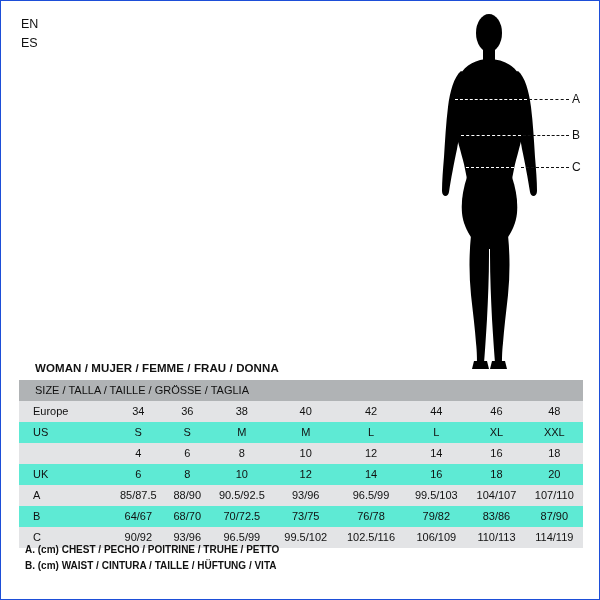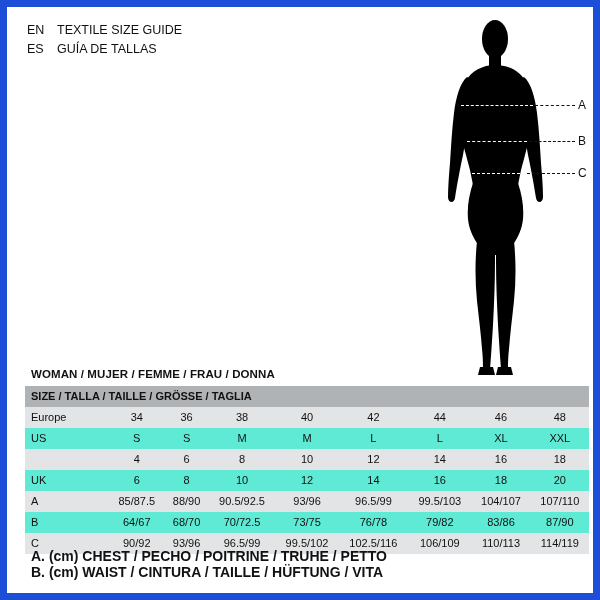--- a/index.html
+++ b/index.html
@@ -12,21 +12,21 @@
     background: #ffffff;
     font-family: "Liberation Sans", sans-serif;
     color: #000000;
     overflow: hidden;
   }
   .page {
     position: relative;
     width: 600px;
     height: 600px;
     box-sizing: border-box;
-    border: 7px solid #1d4ed8;
+    border: 1px solid #1d4ed8;
   }
 
   
   .lang-block {
     position: absolute;
     top: 14px;
     left: 20px;
     width: 300px;
   }
   .lang-row {
@@ -77,84 +77,82 @@
   .table-area {
     position: absolute;
     top: 361px;
     left: 18px;
     width: 564px;
   }
   .woman-title {
     font-size: 11.5px;
     font-weight: bold;
     color: #111111;
-    margin: 0 0 6px 6px;
+    margin: 0 0 6px 16px;
     letter-spacing: 0.1px;
   }
   table.size-table {
     border-collapse: collapse;
     width: 564px;
     font-size: 11px;
     color: #111111;
   }
   table.size-table td, table.size-table th {
     padding: 2px 4px;
     text-align: center;
     font-weight: normal;
     line-height: 15px;
     height: 17px;
   }
   table.size-table td.lbl {
     text-align: left;
-    padding-left: 6px;
+    padding-left: 14px;
     width: 74px;
   }
   tr.headrow {
     background: #b0b3b5;
   }
   tr.headrow td {
     text-align: left;
-    padding-left: 6px;
+    padding-left: 16px;
     font-size: 11px;
-    font-weight: bold;
+    font-weight: normal;
   }
   tr.shade td {
     background: #e3e4e6;
   }
   tr.plain td {
     background: #5eead4;
   }
 
   
   .notes {
     position: absolute;
     left: 24px;
     top: 541px;
     width: 540px;
   }
   .note {
-    font-size: 14px;
+    font-size: 10px;
     font-weight: bold;
     color: #111111;
     line-height: 16px;
   }
 </style>
 </head>
 <body>
 
 <div class="page">
 
   <div class="lang-block">
     <div class="lang-row">
       <span class="lang-code">EN</span>
-      <span class="lang-title">TEXTILE SIZE GUIDE</span>
     </div>
     <div class="lang-row">
       <span class="lang-code">ES</span>
-      <span class="lang-title">GUÍA DE TALLAS</span>
     </div>
   </div>
 
   <div class="figure-wrap">
     <svg class="figure-svg" width="170" height="370" viewBox="0 0 170 370">
       <g fill="#000000">
 
         <ellipse cx="68" cy="26" rx="13" ry="19"></ellipse>
 
         <rect x="62" y="42" width="12" height="14"></rect>

